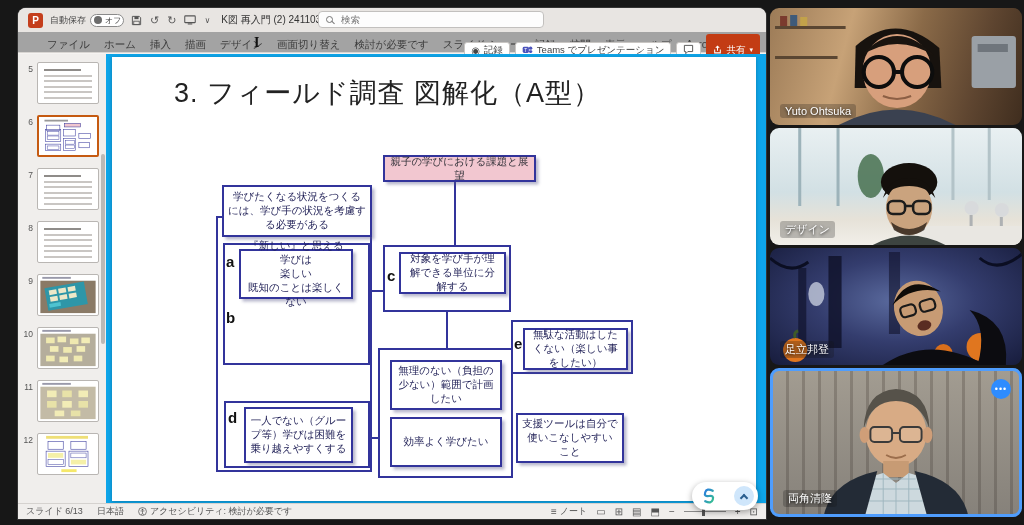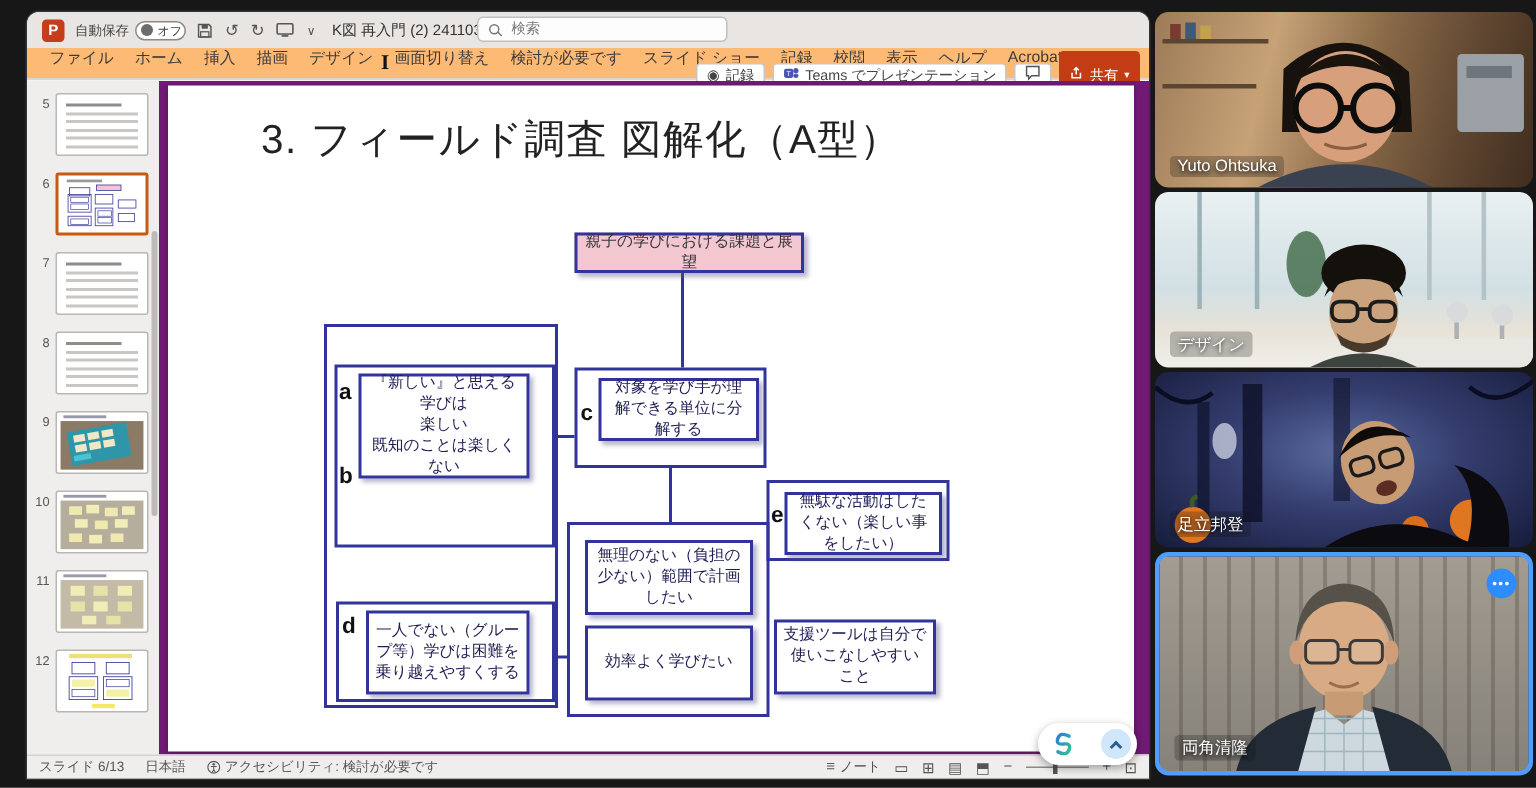--- a/index.html
+++ b/index.html
@@ -10,45 +10,45 @@
   .titlebar{height:24px;background:#e8e5e2;display:flex;align-items:center;padding:0 10px;gap:7px;position:relative}
   .ppticon{width:15px;height:15px;background:#c43e1c;border-radius:3px;color:#fff;font-size:10px;font-weight:bold;display:flex;align-items:center;justify-content:center;flex:0 0 auto}
   .autosave{display:flex;align-items:center;gap:4px;font-size:9px;color:#484848;white-space:nowrap}
   .toggle{width:34px;height:13px;border:1px solid #8a8a8a;border-radius:7px;background:#fff;display:flex;align-items:center;padding:1px 3px;gap:3px}
   .knob{width:8px;height:8px;border-radius:50%;background:#6c6c6c;flex:0 0 auto}
   .togglelabel{font-size:8px;color:#444}
   .qat{display:flex;gap:8px;color:#555;font-size:11px;align-items:center}
   .qat span{display:flex;align-items:center}
   .doctitle{font-size:10px;color:#333;margin-left:4px;white-space:nowrap}
   .titledrop{font-size:8px;color:#555}
-  .searchbox{position:absolute;left:300px;top:3px;width:167px;height:17px;background:#fdfdfd;border:1px solid #c2c0be;border-radius:4px;display:flex;align-items:center;gap:6px;padding:0 7px}
+  .searchbox{position:absolute;left:300px;top:3px;width:226px;height:17px;background:#fdfdfd;border:1px solid #c2c0be;border-radius:4px;display:flex;align-items:center;gap:6px;padding:0 7px}
   .searchbox input{border:0;outline:0;background:transparent;font-size:9.5px;color:#666;width:100%;font-family:"Liberation Sans",sans-serif}
   .mag{width:7px;height:7px;border:1.3px solid #777;border-radius:50%;position:relative;flex:0 0 auto}
   .mag::after{content:'';position:absolute;width:4px;height:1.3px;background:#777;transform:rotate(45deg);right:-3px;bottom:-1px}
 
-  .tabsrow{height:21px;display:flex;align-items:flex-start;background:#fdba74;padding:0 8px;position:relative;border-bottom:1px solid #d8d5d2}
+  .tabsrow{height:21px;display:flex;align-items:flex-end;background:#a3a3a3;padding:0 22px;position:relative;border-bottom:1px solid #d8d5d2}
   .rtab{font-size:10.5px;color:#3b3b3b;padding:0 7px;white-space:nowrap}
   .ibeam{position:absolute;left:236px;top:3px;font-family:"Liberation Serif",serif;font-size:14px;font-weight:bold;color:#111;z-index:9}
   .ribright{position:absolute;right:6px;top:2px;display:flex;gap:5px;align-items:center}
   .pillbtn{border:1px solid #c9c6c3;background:#fff;border-radius:3px;font-size:9.5px;color:#444;height:16px;display:flex;align-items:center;padding:0 6px;gap:4px;white-space:nowrap}
   .sharebtn{background:#c33c14;color:#fff;border-radius:3px;height:32px;display:flex;align-items:center;padding:0 7px;font-size:9.5px;gap:4px;white-space:nowrap}
   .recdot{color:#444;font-size:10px}
 
   .pbody{position:absolute;top:46px;bottom:16px;left:0;right:0;display:flex}
   .thumbs{width:88px;background:#f0eeec;position:relative;padding-top:8px;flex:0 0 auto}
   .thumbrow{display:flex;margin-bottom:11px;padding-left:2px}
   .tnum{width:17px;font-size:8.5px;color:#555;text-align:right;padding-right:4px;padding-top:2px}
   .tbox{width:62px;height:42px;background:#fff;border:1px solid #b9b6b3;border-radius:2px;overflow:hidden;position:relative;padding-top:2px}
   .thumbrow.sel .tbox{border:2px solid #c55a11;padding-top:1px}
   .tbox svg{position:absolute;left:0;top:0;width:100%;height:100%}
   .mline{height:2px;background:#c9c6c3;margin:3.5px 6px 0}
   .mtitle{background:#8f8c89;width:62%;height:2.5px}
   .tscroll{position:absolute;right:1px;top:100px;width:4px;height:190px;background:#bcb9b6;border-radius:2px}
 
-  .canvas{flex:1;background:#701a75;position:relative}
+  .canvas{flex:1;background:#0ea5e9;position:relative}
   .slide{position:absolute;left:6px;top:3px;width:644px;height:444px;background:#fff;box-shadow:0 1px 4px rgba(0,0,0,.25)}
   .slidetitle{position:absolute;left:62px;top:18px;font-size:27px;color:#222;letter-spacing:1px;white-space:nowrap}
 
   .dbox{position:absolute;border:2px solid #32349b;background:#fff;display:flex;align-items:center;justify-content:center;text-align:center;font-size:10.5px;line-height:1.32;color:#1e1e55;padding:2px 4px;box-shadow:2.5px 2.5px 3px rgba(90,90,140,.45);white-space:pre-line}
   .dframe{position:absolute;border:2px solid #32349b}
   .dletter{position:absolute;font-size:15px;font-weight:bold;color:#111}
   .banner{background:#f2c7d0;color:#33333a}
   .dline{position:absolute;background:#32349b}
 
   .spill{position:absolute;left:586px;top:428px;width:66px;height:28px;background:#fff;border-radius:14px;box-shadow:0 2px 6px rgba(0,0,0,.35);display:flex;align-items:center;justify-content:space-between;padding:0 4px 0 8px;z-index:5}
@@ -306,22 +306,23 @@
         <div class="dline" style="left:258px;top:380px;width:10px;height:2px"></div>
 
         <div class="dframe" style="left:104px;top:159px;width:156px;height:256px"></div>
         <div class="dframe" style="left:111px;top:186px;width:147px;height:122px;background:#fff"></div>
         <div class="dframe" style="left:112px;top:344px;width:146px;height:67px;background:#fff"></div>
         <div class="dframe" style="left:271px;top:188px;width:128px;height:67px"></div>
         <div class="dframe" style="left:266px;top:291px;width:135px;height:130px"></div>
         <div class="dframe" style="left:399px;top:263px;width:122px;height:54px"></div>
 
         <div class="dbox banner" style="left:271px;top:98px;width:153px;height:27px">親子の学びにおける課題と展望</div>
+        <div class="dbox" style="left:110px;top:128px;width:150px;height:52px">学びたくなる状況をつくるには、学び手の状況を考慮する必要がある</div>
         <span class="dletter" style="left:114px;top:196px">a</span>
-        <div class="dbox" style="left:127px;top:192px;width:114px;height:70px">『新しい』と思える学びは
+        <div class="dbox" style="left:127px;top:192px;width:114px;height:50px">『新しい』と思える学びは
 楽しい
 既知のことは楽しくない</div>
         <span class="dletter" style="left:114px;top:252px">b</span>
         <span class="dletter" style="left:275px;top:210px">c</span>
         <div class="dbox" style="left:287px;top:195px;width:107px;height:42px">対象を学び手が理解できる単位に分解する</div>
         <span class="dletter" style="left:116px;top:352px">d</span>
         <div class="dbox" style="left:132px;top:350px;width:109px;height:56px">一人でない（グループ等）学びは困難を乗り越えやすくする</div>
         <span class="dletter" style="left:402px;top:278px">e</span>
         <div class="dbox" style="left:411px;top:271px;width:105px;height:42px">無駄な活動はしたくない（楽しい事をしたい）</div>
         <div class="dbox" style="left:278px;top:360px;width:112px;height:50px">効率よく学びたい</div>

